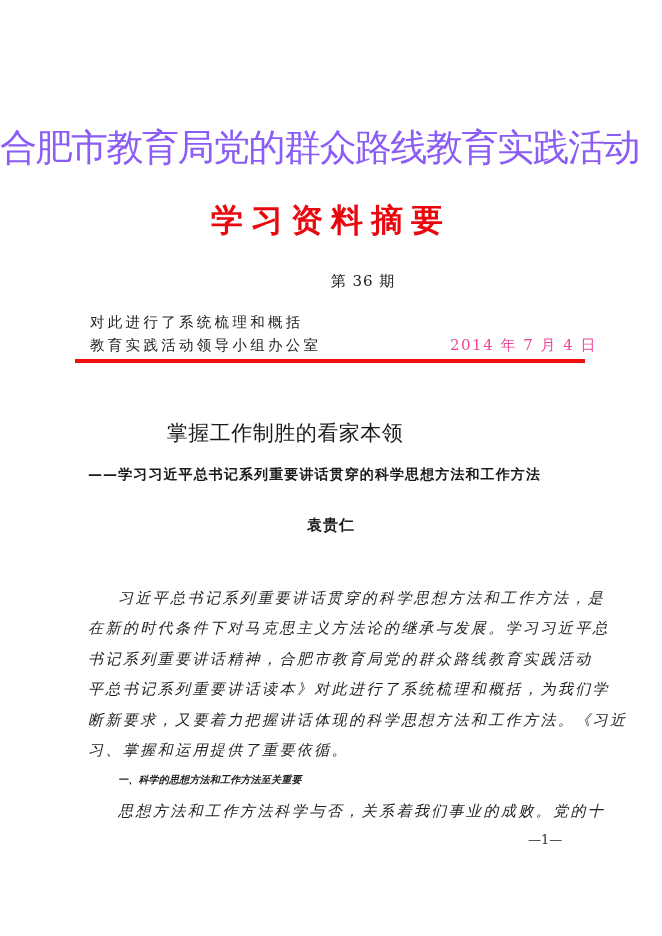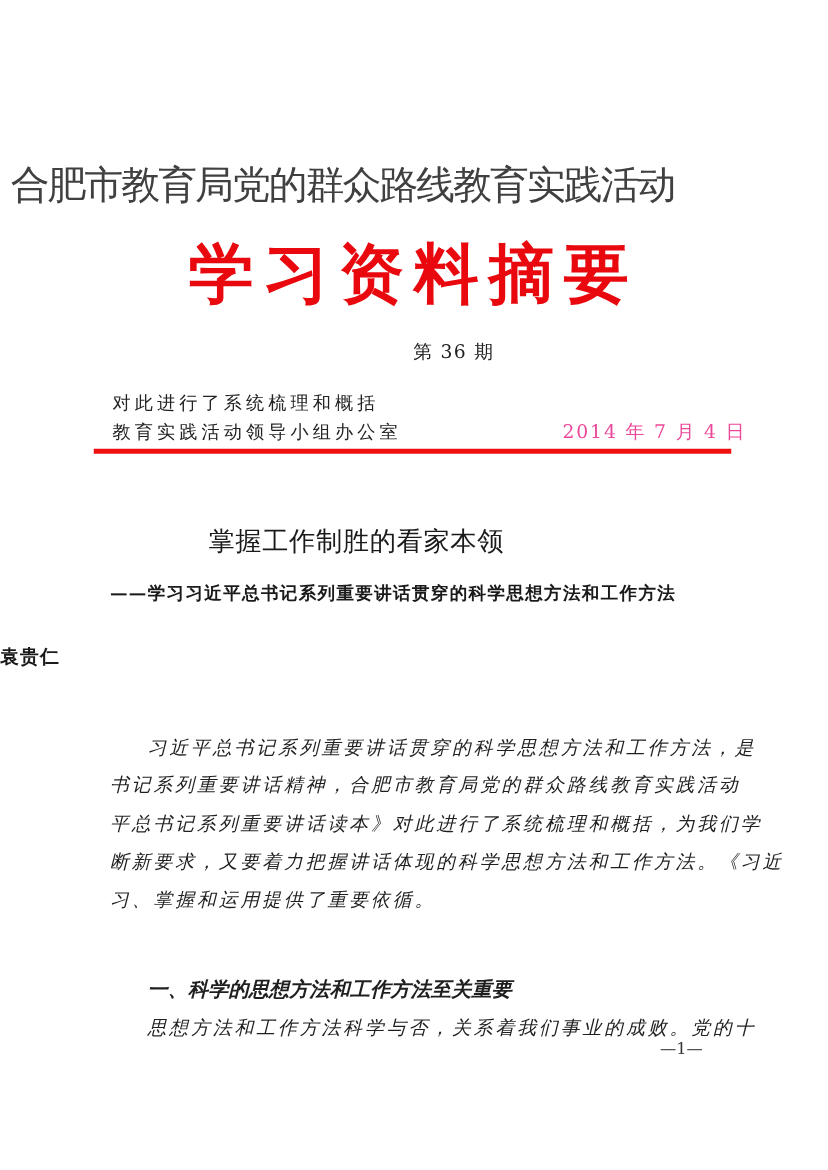--- a/index.html
+++ b/index.html
@@ -1,42 +1,42 @@
 <!DOCTYPE html>
 <html><head>
 <meta charset="utf-8">
 <style>
   html, body { margin: 0; padding: 0; background: #ffffff; }
   body { width: 662px; height: 936px; position: relative; overflow: hidden;
          font-family: "DejaVu Serif", "Liberation Serif", serif; color: #1a1a1a; }
   .abs { position: absolute; white-space: nowrap; }
   .hdr-red { left: 0; width: 548px; top: 128px; text-align: center;
-             color: #404040; font-family: "DejaVu Sans", "Liberation Sans", sans-serif;
-             font-size: 31px; letter-spacing: -1.5px; line-height: 40px; }
+             color: #8b5cf6; font-family: "DejaVu Sans", "Liberation Sans", sans-serif;
+             font-size: 37px; letter-spacing: -1.5px; line-height: 40px; }
   .big-title { left: 0; width: 662px; top: 190px; text-align: center;
                color: #e8080e; font-family: "DejaVu Serif", "Liberation Serif", serif;
-               font-weight: bold; font-size: 52px; letter-spacing: 8px; line-height: 60px; }
+               font-weight: bold; font-size: 32px; letter-spacing: 8px; line-height: 60px; }
   .issue { left: 0; width: 662px; top: 272px; text-align: center; font-size: 15px;
            color: #222; letter-spacing: 1px; padding-left: 32px; }
   .pub { left: 90px; font-size: 14.5px; color: #222; letter-spacing: 3.3px; }
   .pub1 { top: 313px; }
   .pub2 { top: 336px; }
   .date { left: 450px; top: 336px; font-size: 15px; color: #ec4899; letter-spacing: 1.5px; }
   .rule { left: 75px; top: 359px; width: 510px; height: 4px; background: #f01010; }
   .art-title { left: 0; width: 570px; top: 419px; text-align: center; font-size: 21px;
                font-family: Liberation Mono, monospace; color: #1a1a1a; letter-spacing: 0.5px; }
   .subtitle { left: 88px; top: 466px; font-size: 14px; font-weight: bold; color: #1a1a1a; letter-spacing: 1.1px; }
-  .author { left: 0; width: 662px; top: 516px; text-align: left; font-size: 15px;
+  .author { left: 0; width: 662px; top: 516px; text-align: center; font-size: 15px;
             font-weight: bold; color: #1a1a1a; letter-spacing: 1px; }
   .body { left: 88px; width: 490px; top: 583px; font-size: 15px; line-height: 30.4px;
           color: #1f1f1f; white-space: normal; font-style: italic; }
   .body .line { display: block; white-space: nowrap; letter-spacing: 2.4px; height: 30.4px; }
   .body .indent { padding-left: 30px; }
   .body .heading { font-family: "DejaVu Sans", "Liberation Sans", sans-serif; font-weight: bold;
-                   padding-left: 30px; letter-spacing: 0.2px; font-size: 16px; margin-top: 42px; }
+                   padding-left: 30px; letter-spacing: 0.2px; font-size: 10px; }
   .page-num { left: 528px; top: 832px; font-size: 13px; color: #333; }
 </style>
 </head>
 <body>
 
 <div class="abs hdr-red">合肥市教育局党的群众路线教育实践活动</div>
 <div class="abs big-title">学习资料摘要</div>
 <div class="abs issue">第 36 期</div>
 
 <div class="abs pub pub1">对此进行了系统梳理和概括</div>
@@ -44,20 +44,21 @@
 <div class="abs date">2014 年 7 月 4 日</div>
 
 <div class="abs rule"></div>
 
 <div class="abs art-title">掌握工作制胜的看家本领</div>
 <div class="abs subtitle">——学习习近平总书记系列重要讲话贯穿的科学思想方法和工作方法</div>
 <div class="abs author">袁贵仁</div>
 
 <div class="abs body">
   <span class="line indent">习近平总书记系列重要讲话贯穿的科学思想方法和工作方法，是</span>
+  <span class="line">在新的时代条件下对马克思主义方法论的继承与发展。学习习近平总</span>
   <span class="line">书记系列重要讲话精神，合肥市教育局党的群众路线教育实践活动</span>
   <span class="line">平总书记系列重要讲话读本》对此进行了系统梳理和概括，为我们学</span>
   <span class="line">断新要求，又要着力把握讲话体现的科学思想方法和工作方法。《习近</span>
   <span class="line">习、掌握和运用提供了重要依循。</span>
   <span class="line heading">一、科学的思想方法和工作方法至关重要</span>
   <span class="line indent">思想方法和工作方法科学与否，关系着我们事业的成败。党的十</span>
 </div>
 
 <div class="abs page-num">—1—</div>
 

